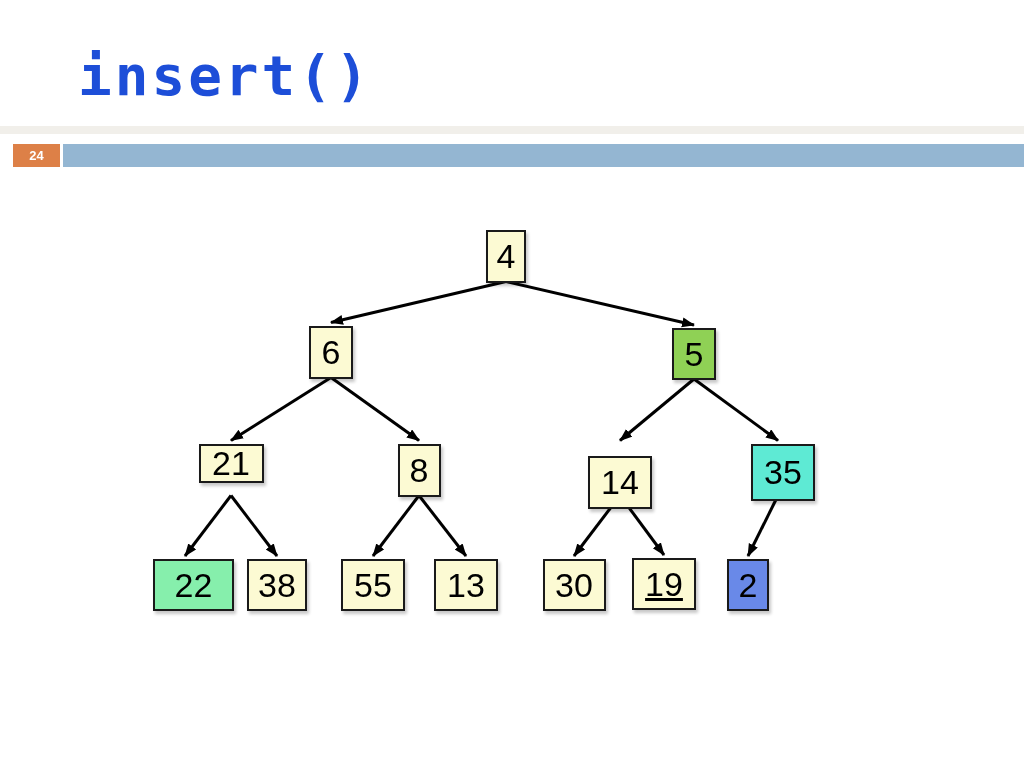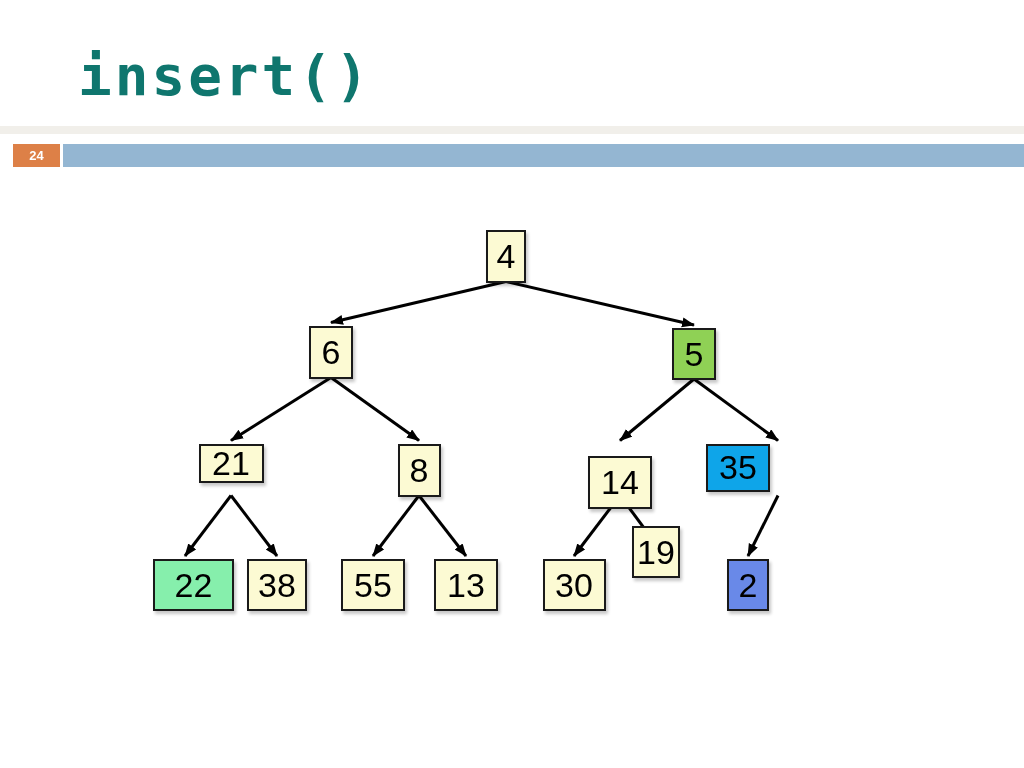--- a/index.html
+++ b/index.html
@@ -50,21 +50,21 @@
     display:flex;align-items:center;justify-content:center;
     font-size:34px;
     color:#000000;
     box-shadow:2px 3px 3px rgba(0,0,0,0.22);
   }
 </style>
 </head>
 <body>
 
 <div class="slide">
-  <h1 class="title" style="color: #0f766e;">insert()</h1>
+  <h1 class="title" style="color: #1d4ed8;">insert()</h1>
   <div class="title-band" style="background: rgb(241, 239, 234);"></div>
   <div class="page-box" style="background: rgb(221, 128, 71); color: rgb(255, 255, 255);">
     <span>24</span>
   </div>
   <div class="header-bar" style="background: rgb(148, 182, 210);"></div>
   <div class="tree" id="tree">
       <svg width="1024" height="768">
         <defs>
           <marker id="arrowhead" markerUnits="userSpaceOnUse" markerWidth="14" markerHeight="12" refX="12" refY="5" orient="auto">
             <path d="M0,0 L13,5 L0,10 z" fill="#000000"></path>
@@ -95,38 +95,38 @@
       </div>
       <div class="node" style="left: 198.5px; top: 443.5px; width: 65px; height: 39px; background: rgb(252, 250, 211);">
         <span>21</span>
       </div>
       <div class="node" style="left: 397.5px; top: 443.5px; width: 43px; height: 53px; background: rgb(252, 250, 211);">
         <span>8</span>
       </div>
       <div class="node" style="left: 588px; top: 443.5px; width: 64px; height: 53px; background: rgb(252, 250, 211); margin-top: 12px;">
         <span>14</span>
       </div>
-      <div class="node" style="left: 706px; top: 443.5px; width: 64px; height: 48px; background: #0ea5e9;">
+      <div class="node" style="left: 751px; top: 443.5px; width: 64px; height: 57px; background: #5eead4;">
         <span>35</span>
       </div>
       <div class="node" style="left: 153px; top: 559px; width: 81px; height: 52px; background: #86efac;">
         <span>22</span>
       </div>
       <div class="node" style="left: 247px; top: 559px; width: 60px; height: 52px; background: rgb(252, 250, 211);">
         <span>38</span>
       </div>
       <div class="node" style="left: 341px; top: 559px; width: 64px; height: 52px; background: rgb(252, 250, 211);">
         <span>55</span>
       </div>
       <div class="node" style="left: 434px; top: 559px; width: 64px; height: 52px; background: rgb(252, 250, 211);">
         <span>13</span>
       </div>
       <div class="node" style="left: 542.5px; top: 559px; width: 63px; height: 52px; background: rgb(252, 250, 211);">
         <span>30</span>
       </div>
-      <div class="node" style="left: 632px; top: 526px; width: 48px; height: 52px; background: rgb(252, 250, 211);">
+      <div class="node" style="left: 632px; top: 558px; width: 64px; height: 52px; background: rgb(252, 250, 211); text-decoration: underline;">
         <span>19</span>
       </div>
       <div class="node" style="left: 727px; top: 559px; width: 42px; height: 52px; background: rgb(105, 137, 232);">
         <span>2</span>
       </div>
     </div>
 </div>
 
 </body></html>

